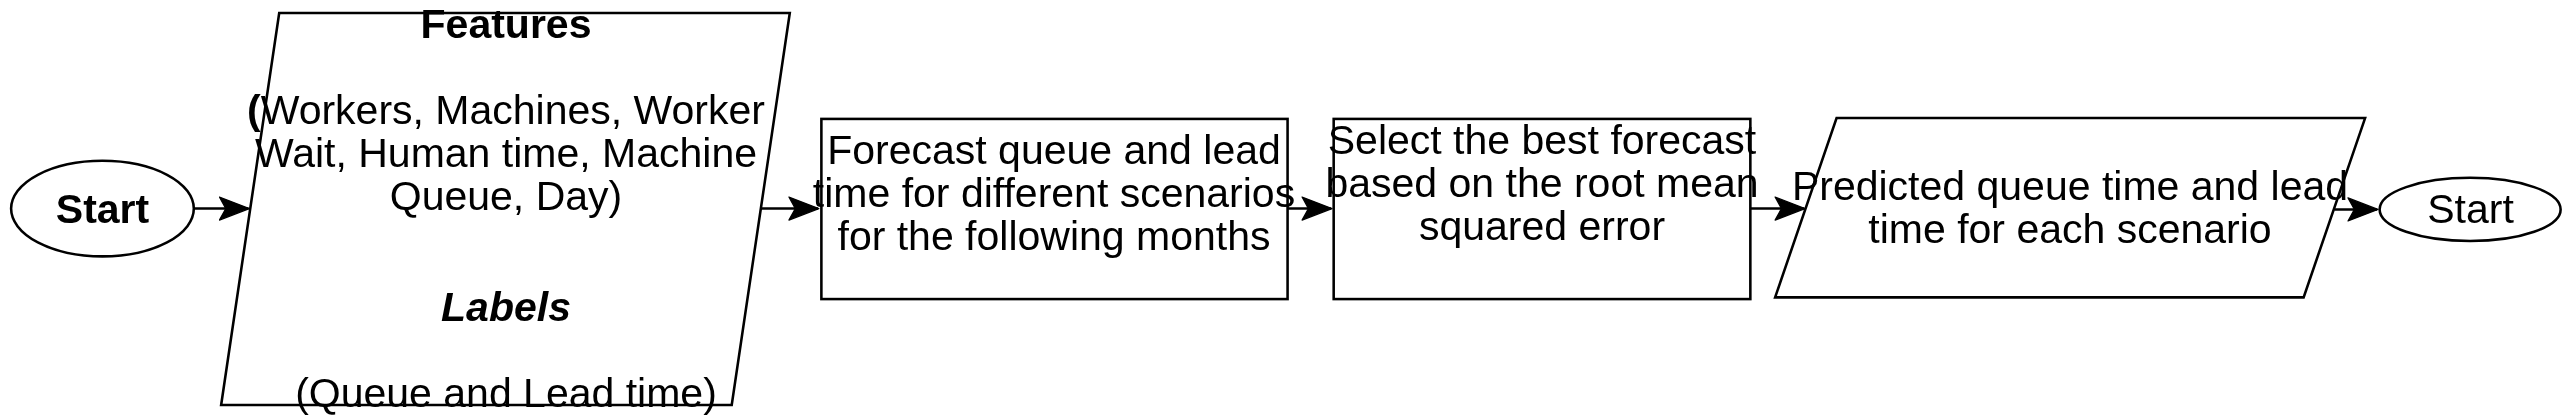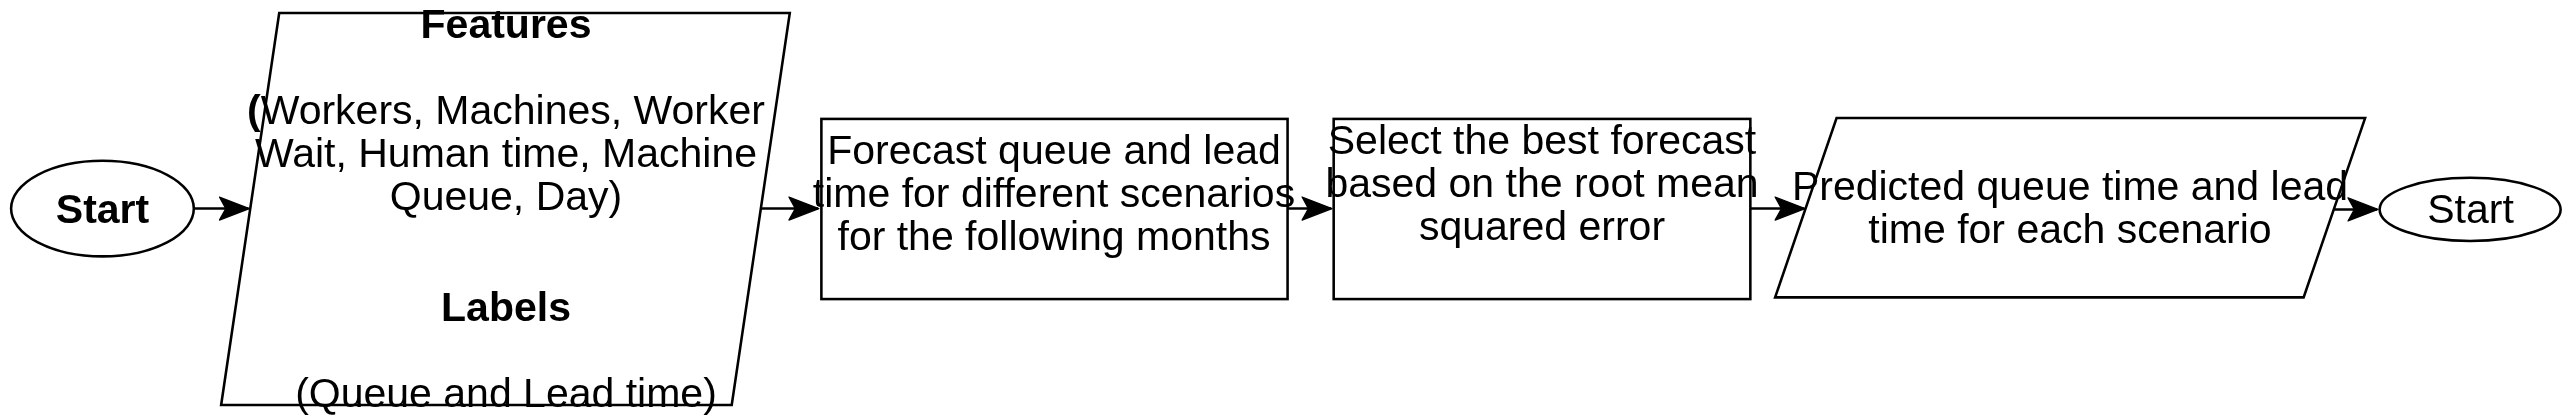--- a/index.html
+++ b/index.html
@@ -7,21 +7,21 @@
     position:relative;width:2576px;height:418px;background:#ffffff;
     font-family:"Liberation Sans",sans-serif;color:#000000;overflow:hidden;
   }
   .canvas svg{position:absolute;left:0;top:0;width:2576px;height:418px;}
   .label{
     position:absolute;display:flex;align-items:center;justify-content:center;
     text-align:center;font-size:41px;line-height:43px;white-space:pre-line;
     pointer-events:none;
   }
   .b{font-weight:bold;}
-  .mt{margin-top:25px;}
+  .mt{margin-top:25px;font-style:italic;}
   
   .lbl-start    {left:11px;   top:161px; width:183px; height:96px;font-weight:bold;}
   .lbl-features {left:224px;  top:12.8px;  width:564px; height:392px;}
   .lbl-forecast {left:798px;  top:103px; width:512px; height:180px;}
   .lbl-select   {left:1307px; top:119px; width:470px; height:128px;}
   .lbl-predicted{left:1788px; top:118px; width:564px; height:179px;}
   .lbl-finish   {left:2380px; top:178px; width:181px; height:63px;}
 </style>
 </head>
 <body>

